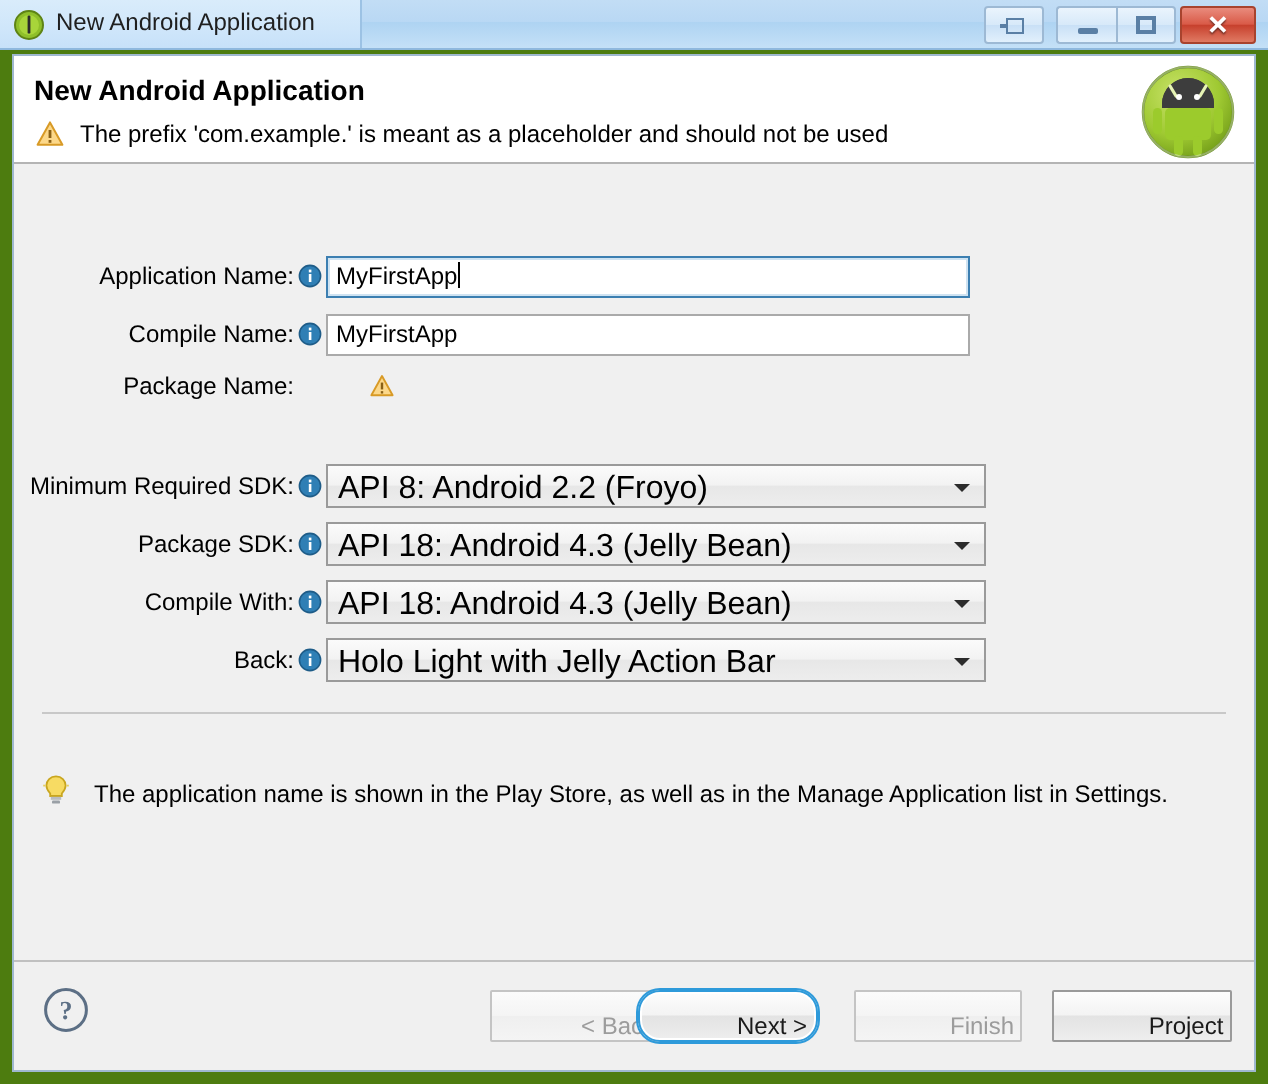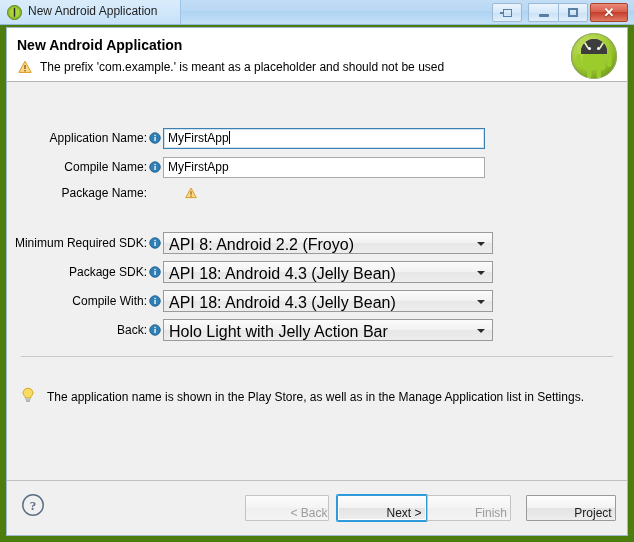--- a/index.html
+++ b/index.html
@@ -528,21 +528,21 @@
       <span class="help-icon">
         <svg width="24" height="24" viewBox="0 0 24 24">
           <circle cx="12" cy="12" r="10.2" fill="#f0f0f0" stroke="#5c6f85" stroke-width="1.5"></circle>
           <text x="12" y="16.6" text-anchor="middle" font-family="Liberation Serif, serif" font-size="13" font-weight="bold" fill="#5c6f85">?</text>
         </svg>
       </span>
 
       <div class="dlgbtn disabled" style="left:238px; width:84px;">
         <span>&lt; Back</span>
       </div>
-      <div class="dlgbtn default" style="left:330px; width:90px;">
+      <div class="dlgbtn default" style="left:312px; width:90px;border-radius:11px;">
         <span>Next &gt;</span>
       </div>
       <div class="dlgbtn disabled" style="left:420px; width:84px;">
         <span>Finish</span>
       </div>
       <div class="dlgbtn" style="left:519px; width:90px;">
         <span>Project</span>
       </div>
 
     </div>

